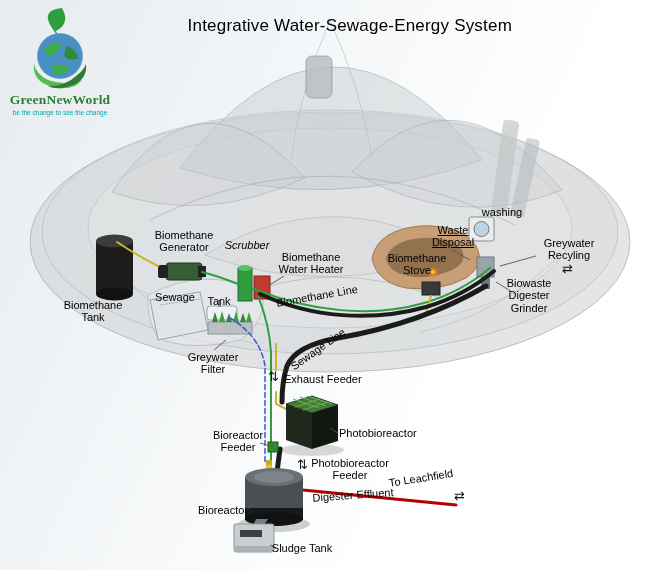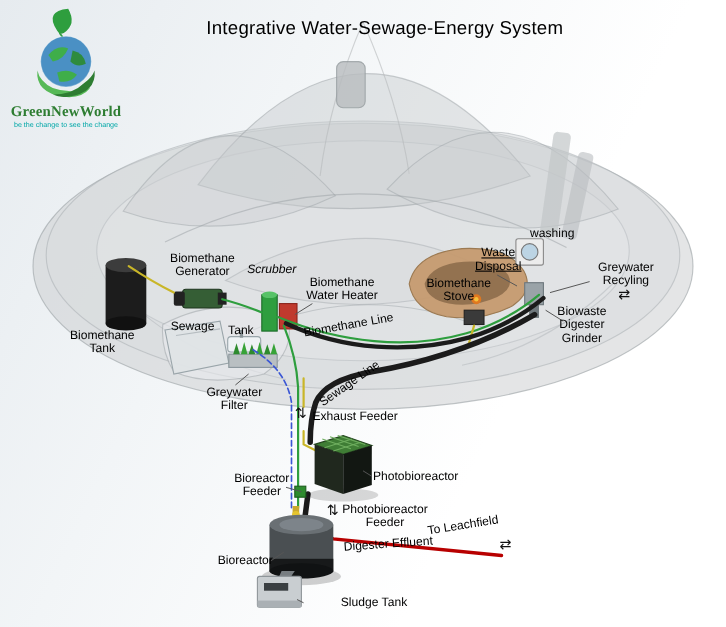--- a/index.html
+++ b/index.html
@@ -239,21 +239,21 @@
 Filter</div>
   <div class="lbl rot" style="--r:-10deg; left:317px; top:296px;">Biomethane Line</div>
   <div class="lbl rot" style="--r:-35deg; left:318px; top:349px;">Sewage Line</div>
   <div class="lbl left" style="left:284px; top:373px;">Exhaust Feeder</div>
   <div class="lbl left" style="left:339px; top:427px;">Photobioreactor</div>
   <div class="lbl" style="left:238px; top:429px;">Bioreactor
 Feeder</div>
   <div class="lbl" style="left:350px; top:457px;">Photobioreactor
 Feeder</div>
   <div class="lbl" style="left:223px; top:504px;">Bioreactor</div>
-  <div class="lbl" style="left:302px; top:542px;margin-left:38px;">Sludge Tank</div>
+  <div class="lbl" style="left:302px; top:542px;">Sludge Tank</div>
   <div class="lbl rot" style="--r:-4deg; left:353px; top:495px;">Digester Effluent</div>
   <div class="lbl rot" style="--r:-9deg; left:421px; top:478px;">To Leachfield</div>
 
   <span class="icon-glyph" style="left:268px; top:370px;">⇅</span>
   <span class="icon-glyph" style="left:297px; top:458px;">⇅</span>
   <span class="icon-glyph" style="left:562px; top:262px;">⇄</span>
   <span class="icon-glyph" style="left:454px; top:489px;">⇄</span>
 
 </div>
 

